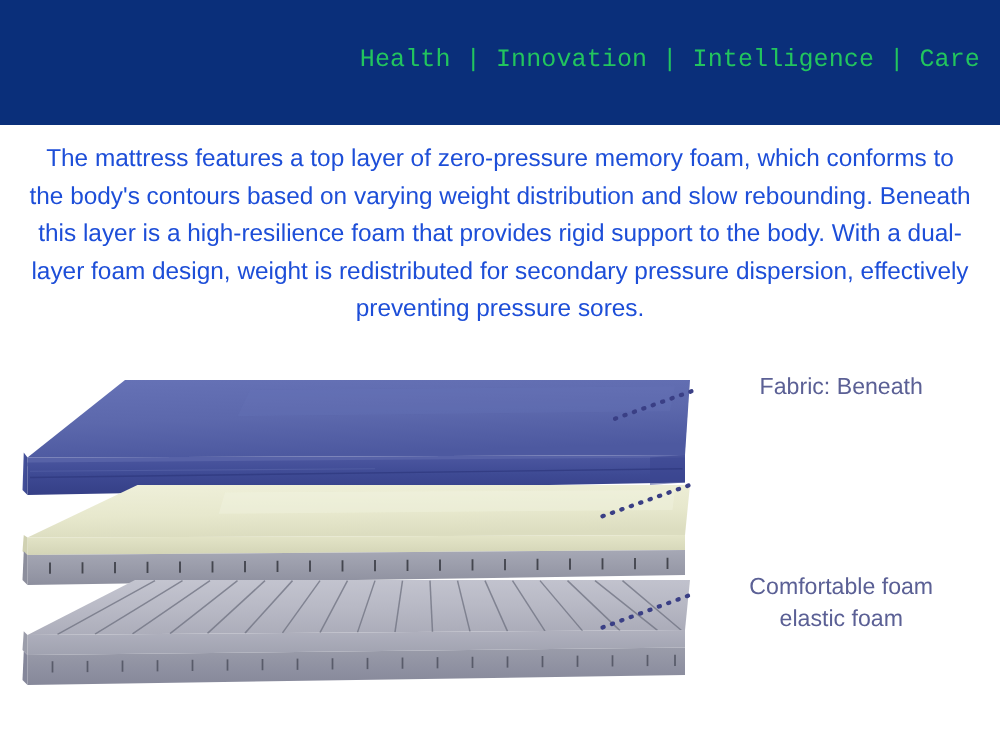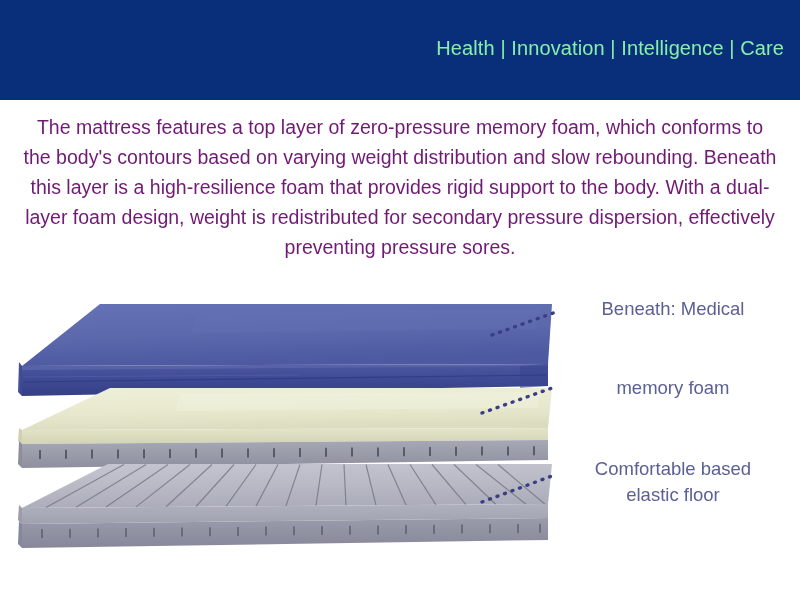--- a/index.html
+++ b/index.html
@@ -25,35 +25,35 @@
     height: 100px;
     background: #0a2f7a;
     box-sizing: border-box;
   }
   .header-tagline {
     position: absolute;
     right: 16px;
     top: 37px;
     font-size: 20px;
     letter-spacing: 0.1px;
-    color: #86efac;
-    font-family: Liberation Sans, sans-serif;
+    color: #22c55e;
+    font-family: Liberation Mono, monospace;
     white-space: nowrap;
   }
 
   
   .description {
     position: absolute;
     left: 22px;
     top: 112px;
     width: 756px;
     text-align: center;
     font-size: 19.5px;
     line-height: 30px;
-    color: #701a75;
+    color: #1d4ed8;
     font-family: "Liberation Sans", sans-serif;
   }
 
   
   .figure {
     position: absolute;
     left: 0;
     top: 290px;
     width: 800px;
     height: 260px;
@@ -265,23 +265,22 @@
   <svg class="leader" style="left:0; top:0;" width="800" height="260">
     <g stroke="#3a3f85" stroke-width="3.4" stroke-linecap="round" stroke-dasharray="1 7" fill="none">
       <path d="M 492 45 L 556 22"></path>
       <path d="M 482 123 L 552 98"></path>
       <path d="M 482 212 L 552 186"></path>
     </g>
   </svg>
 </div>
 
 <div class="callout callout-fabric">
-  <div>Beneath: Medical</div>
+  <div>Fabric: Beneath</div>
 </div>
 
 <div class="callout callout-memory">
-  <div>memory foam</div>
 </div>
 
 <div class="callout callout-elastic">
-  <div>Comfortable based</div>
-  <div>elastic floor</div>
+  <div>Comfortable foam</div>
+  <div>elastic foam</div>
 </div>
 
 </body></html>

